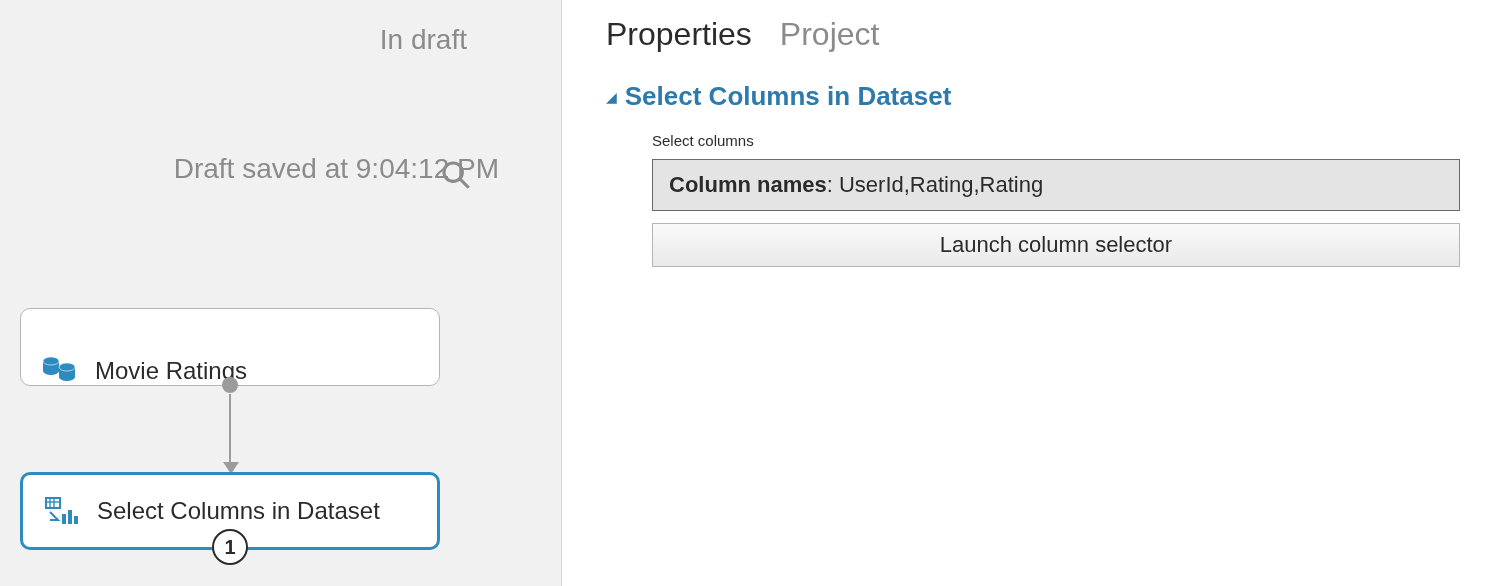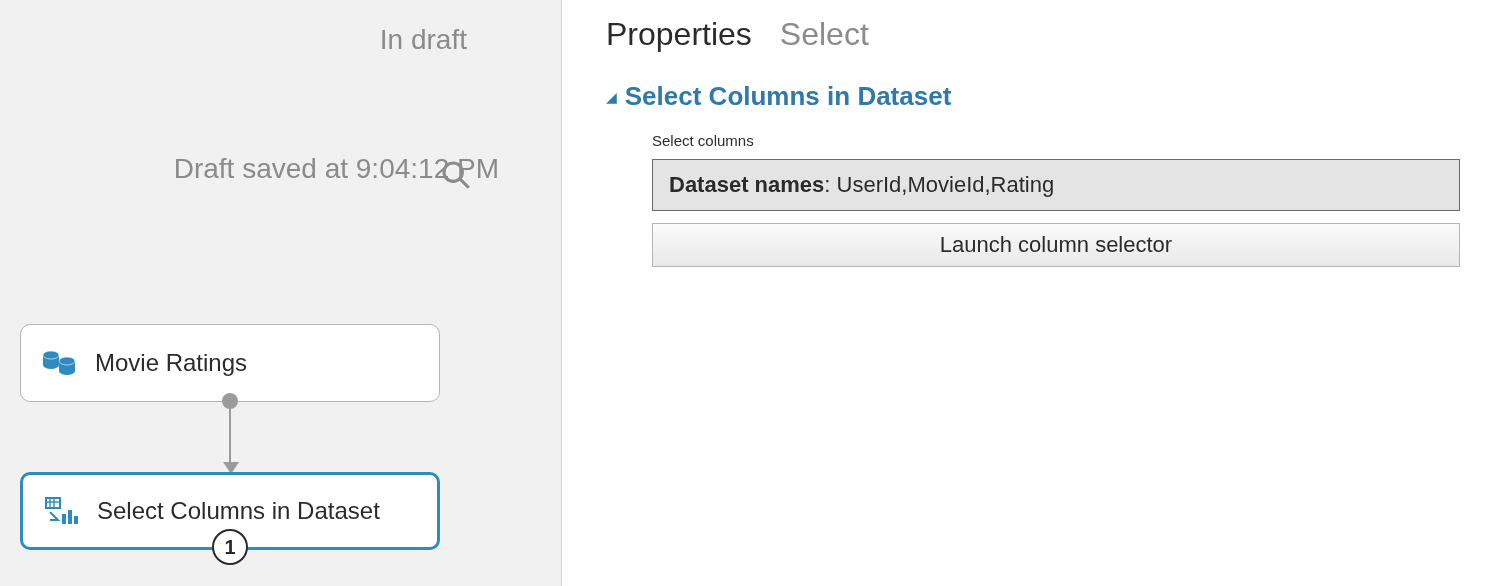--- a/index.html
+++ b/index.html
@@ -178,21 +178,21 @@
   <div class="canvas-panel">
     <div class="status-draft">In draft</div>
     <div class="status-saved">Draft saved at 9:04:12 PM</div>
     <div class="search-icon-wrap">
       <svg width="34" height="34" viewBox="0 0 24 24" fill="none" stroke="#8b8b8b" stroke-width="2.2">
         <circle cx="10" cy="10" r="6.5"></circle>
         <line x1="15" y1="15" x2="21" y2="21"></line>
       </svg>
     </div>
 
-    <div class="node" style="left:20px; top:324px;">
+    <div class="node" style="left:20px; top:308px;align-items:flex-end;">
       <span class="node-icon">
         <svg width="36" height="32" viewBox="0 0 36 32">
           <ellipse cx="10" cy="8" rx="8" ry="4" fill="#2e8bc0"></ellipse>
           <rect x="2" y="8" width="16" height="10" fill="#2e8bc0"></rect>
           <ellipse cx="10" cy="18" rx="8" ry="4" fill="#2e8bc0"></ellipse>
           <ellipse cx="26" cy="14" rx="8" ry="4" fill="#2e8bc0"></ellipse>
           <rect x="18" y="14" width="16" height="10" fill="#2e8bc0"></rect>
           <ellipse cx="26" cy="24" rx="8" ry="4" fill="#2e8bc0"></ellipse>
           <ellipse cx="10" cy="8" rx="8" ry="4" fill="none" stroke="#fff" stroke-width="0.6"></ellipse>
           <ellipse cx="26" cy="14" rx="8" ry="4" fill="none" stroke="#fff" stroke-width="0.6"></ellipse>
@@ -219,34 +219,34 @@
         </svg>
       </span>
       <span>Select Columns in Dataset</span>
       <span class="port-badge">1</span>
     </div>
   </div>
 
   <div class="props-panel">
     <div class="tabs">
       <div class="tab active">Properties</div>
-      <div class="tab">Select</div>
+      <div class="tab">Project</div>
     </div>
 
     <div class="section-header">
       <span class="toggle-tri">◢</span>
       <span class="title">Select Columns in Dataset</span>
     </div>
 
     <div class="section-body">
       <div class="field-label">Select columns</div>
 
       <div class="selected-box">
         <div class="row">
-          <span class="lbl">Dataset names</span><span>: UserId,MovieId,Rating</span>
+          <span class="lbl">Column names</span><span>: UserId,Rating,Rating</span>
         </div>
       </div>
 
       <button class="launch-btn">Launch column selector</button>
     </div>
   </div>
 
 </div>
 
 </body></html>

